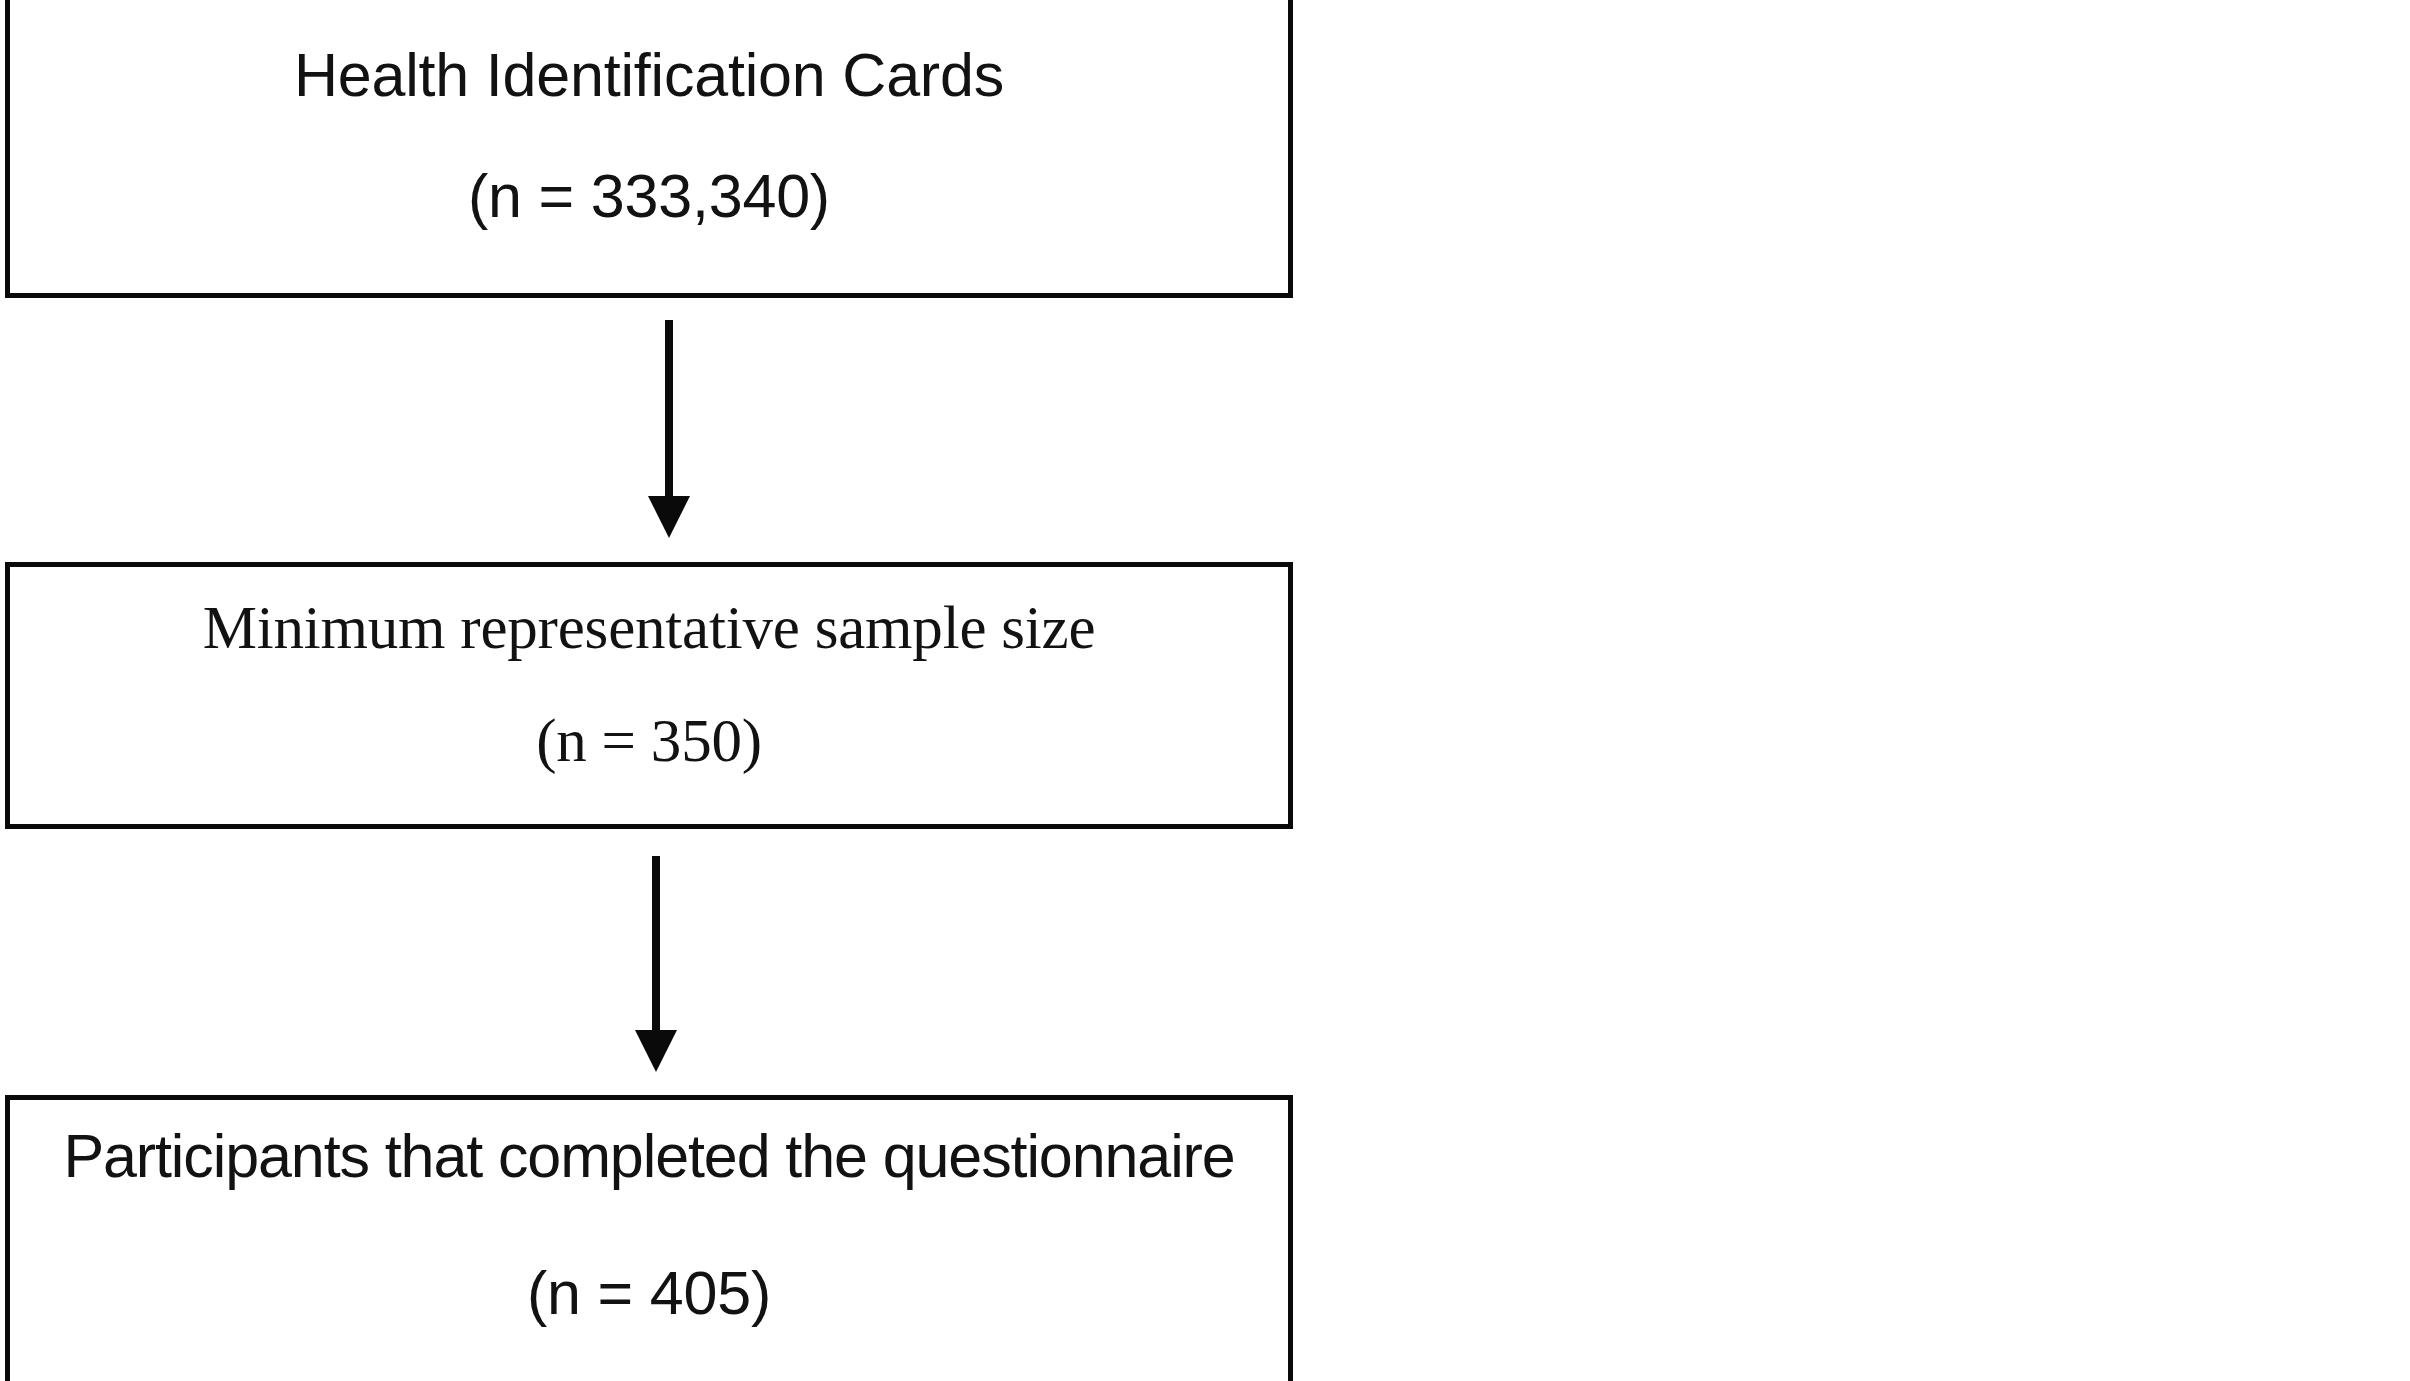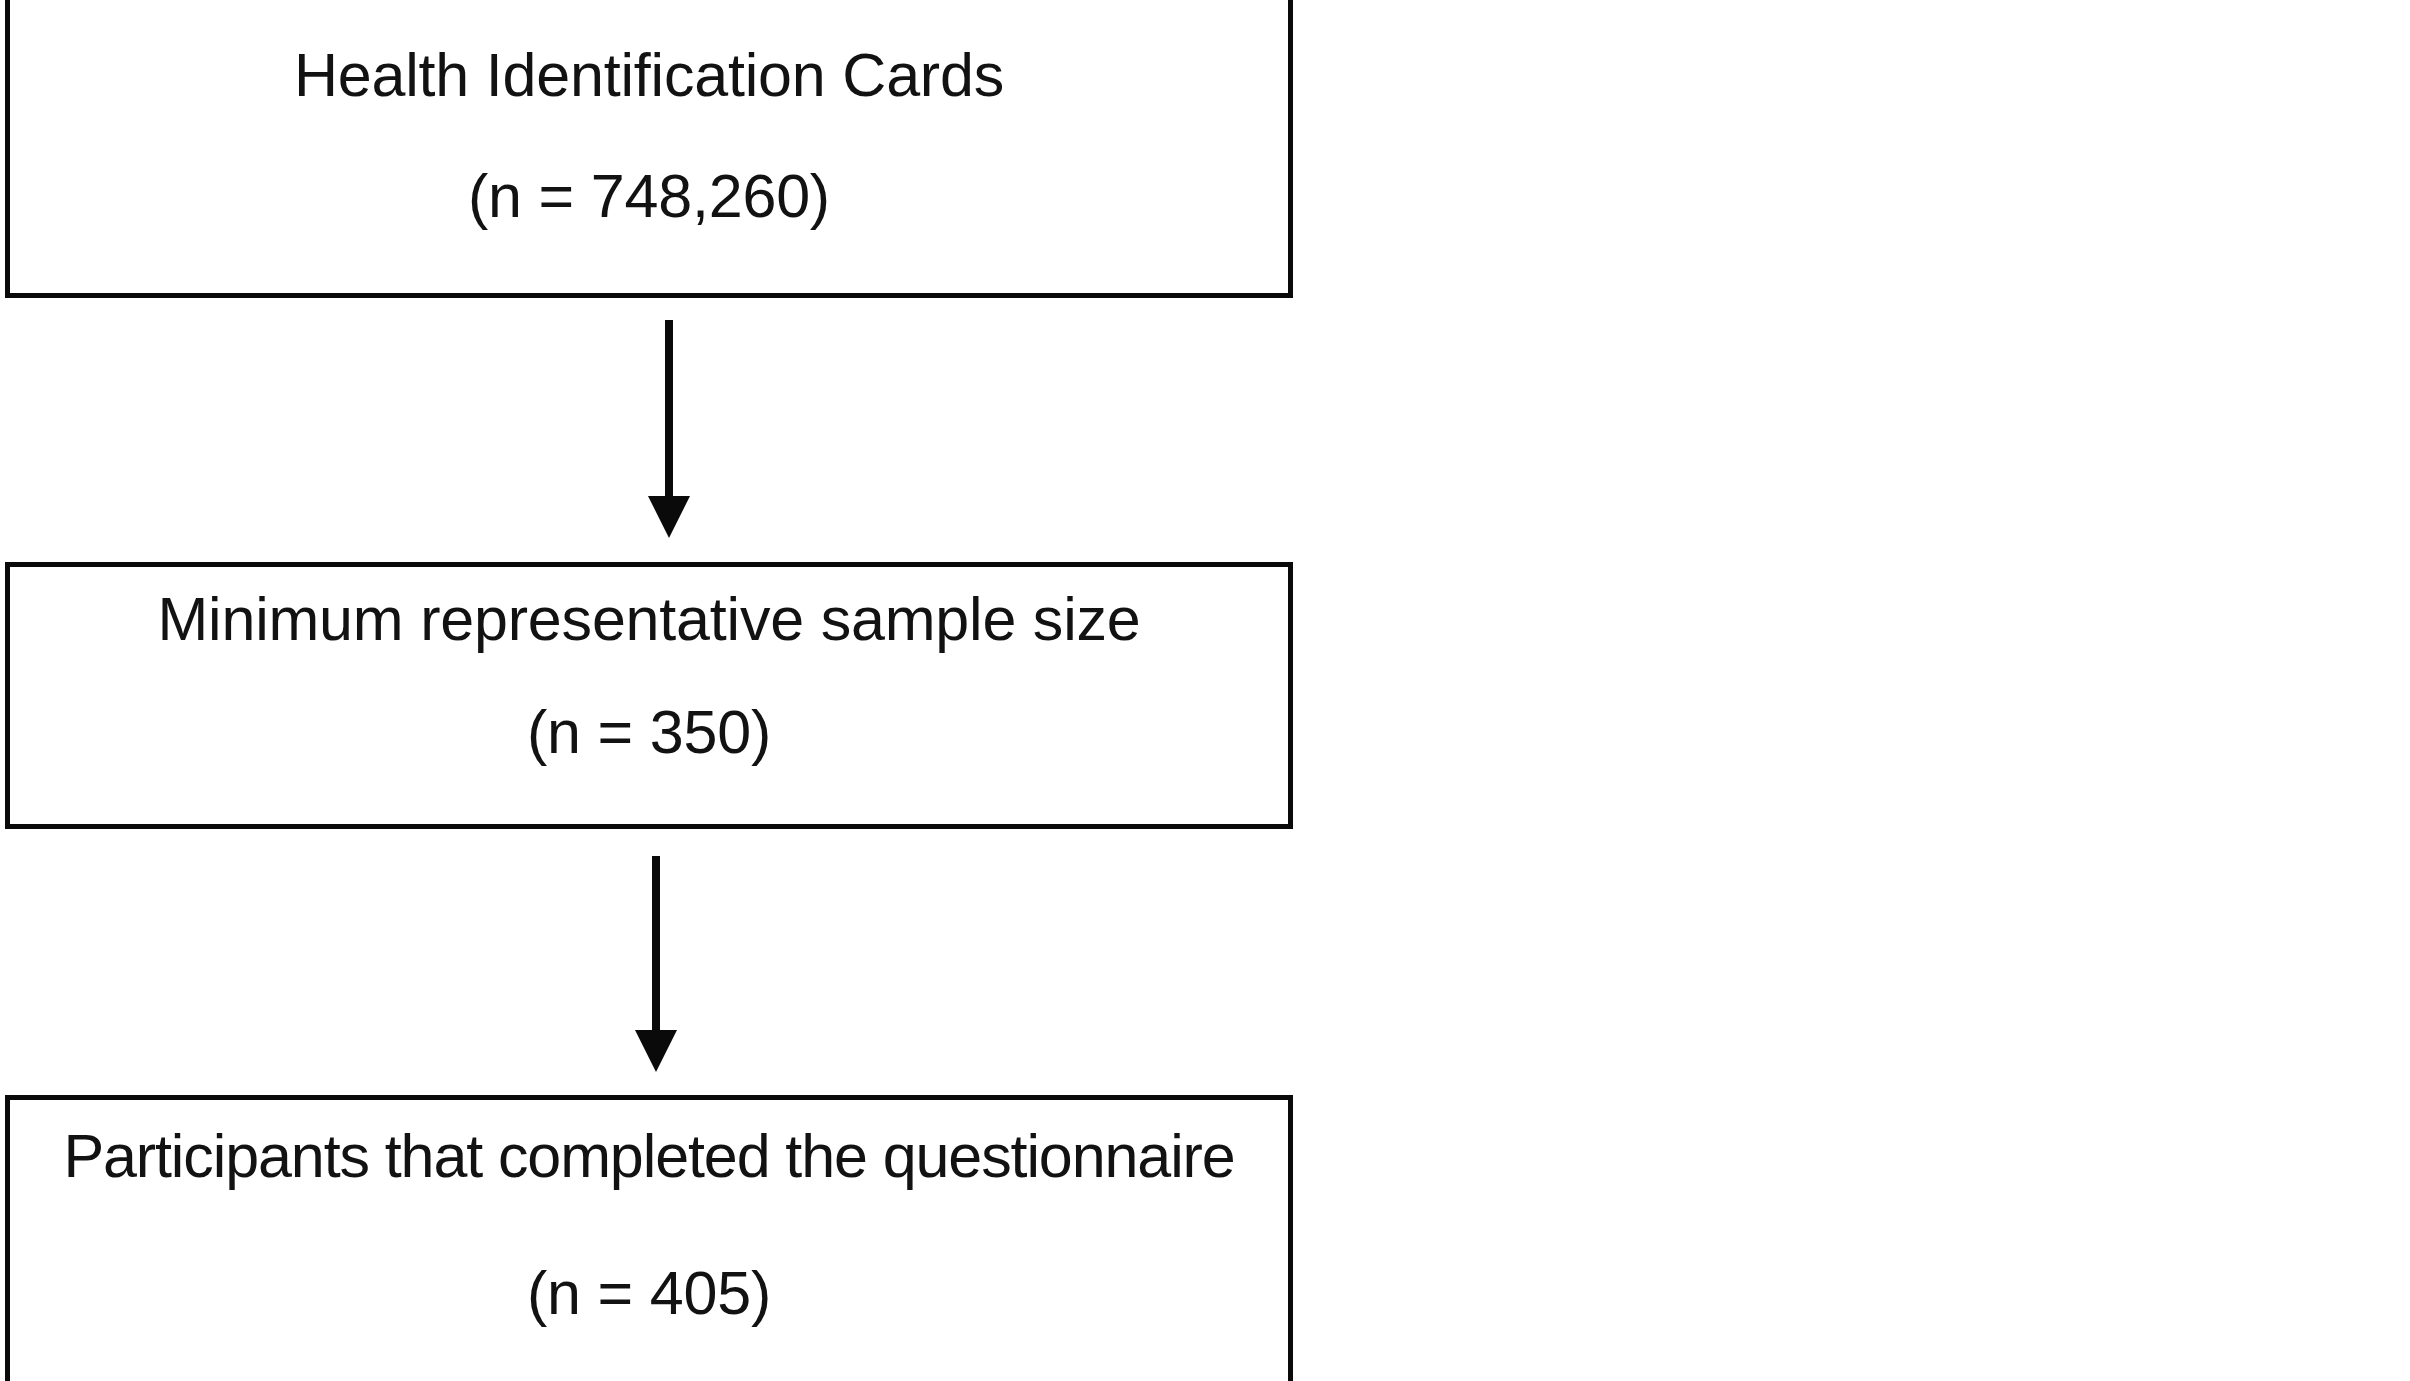--- a/index.html
+++ b/index.html
@@ -46,21 +46,22 @@
   }
   #box-source .flow-line:first-child { margin-bottom: 60px; }
 
   
   #box-sample {
     left: 5px;
     top: 562px;
     width: 1288px;
     height: 267px;
     justify-content: flex-start;
-    padding-top: 22px;
+    padding-top: 30px;
+    font-family: Liberation Serif, serif;
   }
   #box-sample .flow-line:first-child { margin-bottom: 52px; }
 
   
   #box-participants {
     left: 5px;
     top: 1095px;
     width: 1288px;
     height: 294px;
     justify-content: flex-start;
@@ -112,21 +113,21 @@
   #arrow-sample-to-participants .arrow-shaft { height: 178px; }
   #arrow-sample-to-participants .arrow-head  { top: 174px; }
 </style>
 </head>
 <body>
 
 <div id="canvas">
 
   <div class="flow-box" id="box-source">
     <div class="flow-line">Health Identification Cards</div>
-    <div class="flow-line">(n = 748,260)</div>
+    <div class="flow-line">(n = 333,340)</div>
   </div>
 
   <div class="arrow" id="arrow-source-to-sample">
     <div class="arrow-shaft"></div>
     <div class="arrow-head"></div>
   </div>
 
   <div class="flow-box" id="box-sample">
     <div class="flow-line">Minimum representative sample size</div>
     <div class="flow-line">(n = 350)</div>

